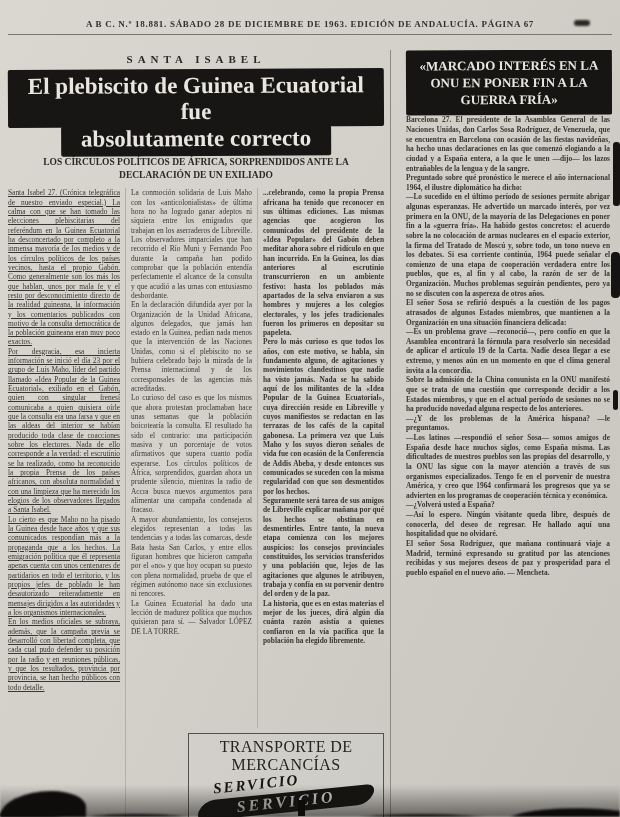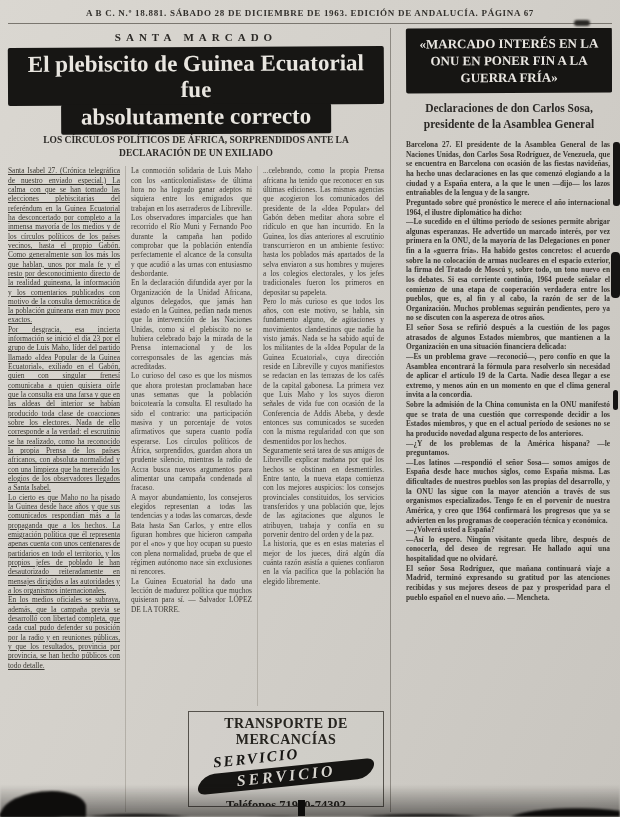--- a/index.html
+++ b/index.html
@@ -3,43 +3,43 @@
 <meta charset="utf-8">
 <style>
   html,body{margin:0;padding:0;background:#555;}
   .page{
     position:relative;width:620px;height:817px;margin:0 auto;overflow:hidden;
     background:linear-gradient(115deg,#dad7d1 0%,#d3d0ca 45%,#c8c5bf 100%);
     font-family:"Liberation Serif","DejaVu Serif",serif;color:#38352f;
   }
   .masthead{
     font-weight:700;font-size:9px;line-height:1;letter-spacing:.7px;text-align:center;
-    padding:9px 0 5px;margin:0 8px;border-bottom:1px solid #7a766f;color:#33312d;
+    padding:9px 0 5px;margin:11px 8px;border-bottom:1px solid #7a766f;color:#33312d;
   }
   .content{display:flex;padding:4px 8px 0;height:784px;overflow:hidden;}
   .left{width:382px;padding-right:6px;box-sizing:border-box;display:flex;flex-direction:column;}
   .right{flex:1;border-left:1px solid #8d8982;padding-left:15px;display:flex;flex-direction:column;overflow:hidden;}
 
   .kicker{text-align:center;font-weight:700;font-size:11px;letter-spacing:5px;margin:3px 0 4px;color:#2c2a27;}
   .hl{text-align:center;transform:rotate(-0.3deg);}
   .hl-l1{display:block;background:#171614;color:#e9e6e0;font-weight:700;font-size:23px;line-height:1.12;padding:4px 2px 2px;border-radius:2px;}
   .hl-l2{display:inline-block;background:#171614;color:#e9e6e0;font-weight:700;font-size:23px;line-height:1.05;padding:1px 20px 5px;margin-top:-1px;border-radius:2px;}
   .subhead{text-align:center;font-weight:700;font-size:9.5px;line-height:1.4;margin:0 10px 6px;color:#2c2a27;}
 
   .cols{display:flex;height:650px;overflow:hidden;}
   .c{font-size:7.4px;line-height:1.26;text-align:justify;white-space:pre-line;color:#3a3731;overflow:hidden;filter:blur(0.22px);}
   .col1{width:118px;padding-right:5px;border-right:1px solid #b3afa7;box-sizing:border-box;text-decoration:underline;}
   .colwrap{flex:1;padding-left:5px;display:flex;flex-direction:column;overflow:hidden;}
   .c23{display:flex;height:540px;overflow:hidden;}
   .col2{flex:1;padding-right:5px;border-right:1px solid #b3afa7;}
-  .col3{flex:1;padding-left:5px;}
+  .col3{flex:1;padding-left:5px;font-weight:bold;}
 
   .ad{margin:5px 0 0 auto;width:196px;border:1px solid #55524c;padding:4px 6px 5px;box-sizing:border-box;
       height:96px;text-align:center;position:relative;overflow:hidden;background:rgba(255,255,255,0.04);}
-  .ad-title{font-weight:700;font-size:14px;letter-spacing:.4px;color:#26241f;}
+  .ad-title{font-weight:400;font-size:16px;letter-spacing:.4px;color:#26241f;}
   .logo{position:relative;height:46px;margin:1px 6px 0;}
   .logo-echo{position:absolute;left:12px;top:1px;font-style:italic;font-weight:700;font-size:15px;letter-spacing:2px;
              color:#161513;transform:rotate(-6deg);}
   .logo-band{position:absolute;left:2px;right:2px;top:17px;height:21px;background:#161513;border-radius:11px;
              transform:skewX(-28deg) rotate(-6deg);}
   .logo-word{position:absolute;left:0;right:0;top:18px;font-style:italic;font-weight:700;font-size:16px;letter-spacing:3px;
              color:#d6d3cd;transform:rotate(-6deg);text-shadow:0 0 1px #000;}
   .ad-phones{font-weight:700;font-size:12.5px;margin-top:3px;color:#1e1c19;}
 
   .rhead{background:#161513;color:#e9e6e1;font-weight:700;font-size:13px;line-height:1.32;text-align:center;
@@ -67,21 +67,21 @@
 </head>
 <body>
 
 <div class="page">
 
   <div class="masthead">A B C. N.º 18.881. SÁBADO 28 DE DICIEMBRE DE 1963. EDICIÓN DE ANDALUCÍA. PÁGINA 67</div>
 
   <div class="content">
 
     <div class="left">
-      <div class="kicker">SANTA MARCADO</div>
+      <div class="kicker">SANTA ISABEL</div>
       <div class="hl">
         <span class="hl-l1">El plebiscito de Guinea Ecuatorial fue</span><span class="hl-l2">absolutamente correcto</span>
       </div>
       <div class="subhead">LOS CÍRCULOS POLÍTICOS DE ÁFRICA, SORPRENDIDOS ANTE LA DECLARACIÓN DE UN EXILIADO</div>
 
       <div class="cols">
         <div class="c col1">Santa Isabel 27. (Crónica telegráfica de nuestro enviado especial.) La calma con que se han tomado las elecciones plebiscitarias del referéndum en la Guinea Ecuatorial ha desconcertado por completo a la inmensa mayoría de los medios y de los círculos políticos de los países vecinos, hasta el propio Gabón. Como generalmente son los más los que hablan, unos por mala fe y el resto por desconocimiento directo de la realidad guineana, la información y los comentarios publicados con motivo de la consulta democrática de la población guineana eran muy poco exactos.
 Por desgracia, esa incierta información se inició el día 23 por el grupo de Luis Maho, líder del partido llamado «Idea Popular de la Guinea Ecuatorial», exiliado en el Gabón, quien con singular frenesí comunicaba a quien quisiera oírle que la consulta era una farsa y que en las aldeas del interior se habían producido toda clase de coacciones sobre los electores. Nada de ello corresponde a la verdad: el escrutinio se ha realizado, como ha reconocido la propia Prensa de los países africanos, con absoluta normalidad y con una limpieza que ha merecido los elogios de los observadores llegados a Santa Isabel.
 Lo cierto es que Maho no ha pisado la Guinea desde hace años y que sus comunicados respondían más a la propaganda que a los hechos. La emigración política que él representa apenas cuenta con unos centenares de partidarios en todo el territorio, y los propios jefes de poblado le han desautorizado reiteradamente en mensajes dirigidos a las autoridades y a los organismos internacionales.
 En los medios oficiales se subraya, además, que la campaña previa se desarrolló con libertad completa, que cada cual pudo defender su posición por la radio y en reuniones públicas, y que los resultados, provincia por provincia, se han hecho públicos con todo detalle.</div>
@@ -105,21 +105,20 @@
               <span class="logo-word">SERVICIO</span>
             </div>
             <div class="ad-phones">Teléfonos 71970-74302</div>
           </div>
         </div>
       </div>
     </div>
 
     <div class="right">
       <div class="rhead">«MARCADO INTERÉS EN LA ONU EN PONER FIN A LA GUERRA FRÍA»</div>
-      <div class="deck">Declaraciones de don Carlos Sosa, presidente de la Asamblea General</div>
       <div class="rbody">Barcelona 27. El presidente de la Asamblea General de las Naciones Unidas, don Carlos Sosa Rodríguez, de Venezuela, que se encuentra en Barcelona con ocasión de las fiestas navideñas, ha hecho unas declaraciones en las que comenzó elogiando a la ciudad y a España entera, a la que le unen —dijo— los lazos entrañables de la lengua y de la sangre.
 Preguntado sobre qué pronóstico le merece el año internacional 1964, el ilustre diplomático ha dicho:
 —Lo sucedido en el último período de sesiones permite abrigar algunas esperanzas. He advertido un marcado interés, por vez primera en la ONU, de la mayoría de las Delegaciones en poner fin a la «guerra fría». Ha habido gestos concretos: el acuerdo sobre la no colocación de armas nucleares en el espacio exterior, la firma del Tratado de Moscú y, sobre todo, un tono nuevo en los debates. Si esa corriente continúa, 1964 puede señalar el comienzo de una etapa de cooperación verdadera entre los pueblos, que es, al fin y al cabo, la razón de ser de la Organización. Muchos problemas seguirán pendientes, pero ya no se discuten con la aspereza de otros años.
 El señor Sosa se refirió después a la cuestión de los pagos atrasados de algunos Estados miembros, que mantienen a la Organización en una situación financiera delicada:
 —Es un problema grave —reconoció—, pero confío en que la Asamblea encontrará la fórmula para resolverlo sin necesidad de aplicar el artículo 19 de la Carta. Nadie desea llegar a ese extremo, y menos aún en un momento en que el clima general invita a la concordia.
 Sobre la admisión de la China comunista en la ONU manifestó que se trata de una cuestión que corresponde decidir a los Estados miembros, y que en el actual período de sesiones no se ha producido novedad alguna respecto de los anteriores.
 —¿Y de los problemas de la América hispana? —le preguntamos.
 —Los latinos —respondió el señor Sosa— somos amigos de España desde hace muchos siglos, como España misma. Las dificultades de nuestros pueblos son las propias del desarrollo, y la ONU las sigue con la mayor atención a través de sus organismos especializados. Tengo fe en el porvenir de nuestra América, y creo que 1964 confirmará los progresos que ya se advierten en los programas de cooperación técnica y económica.
 —¿Volverá usted a España?
 —Así lo espero. Ningún visitante queda libre, después de conocerla, del deseo de regresar. He hallado aquí una hospitalidad que no olvidaré.

